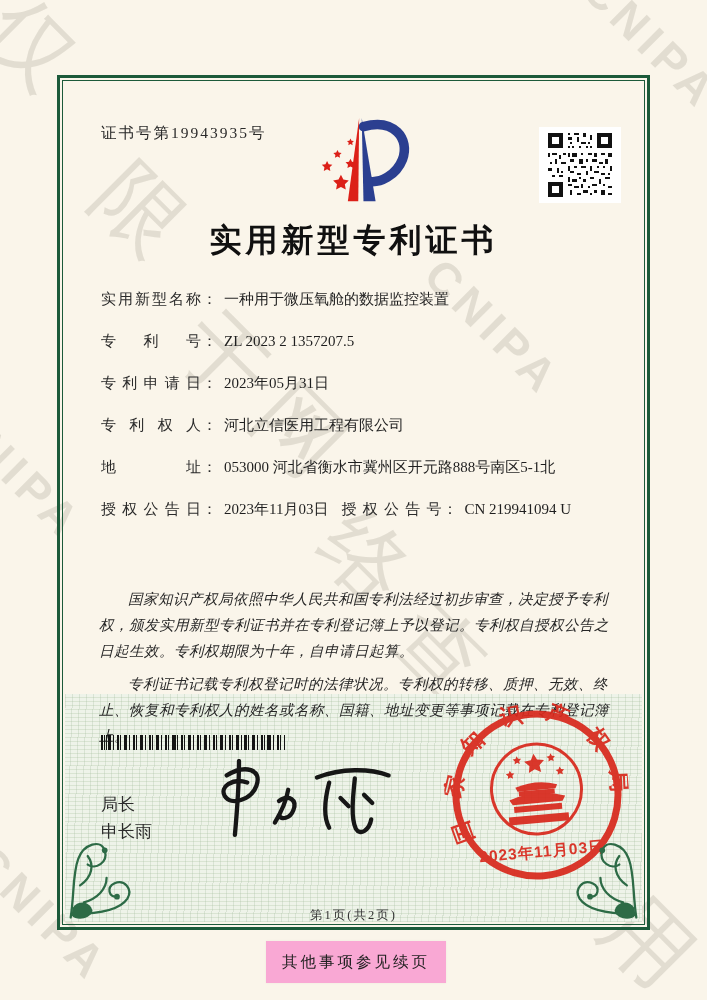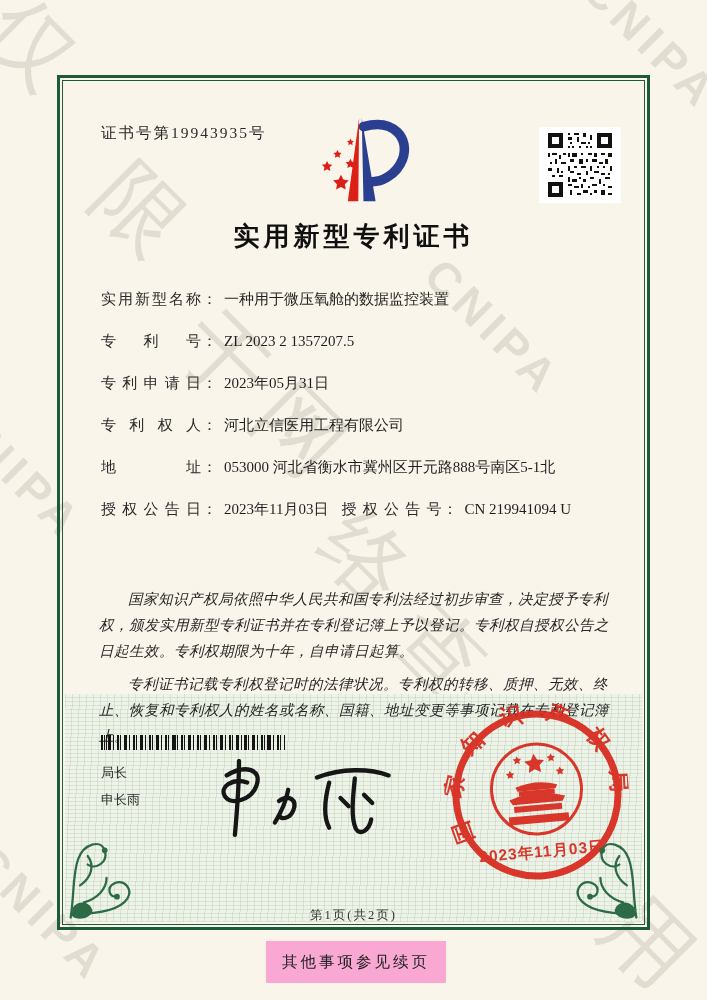--- a/index.html
+++ b/index.html
@@ -24,39 +24,39 @@
     background-image:
       repeating-linear-gradient(92deg, rgba(160,185,155,.28) 0 1px, rgba(0,0,0,0) 1px 7px),
       repeating-linear-gradient(0deg,#d9e4d2 0 1px,#eef3e9 1px 4px);}
   
   .cert-no{position:absolute;left:38px;top:42px;font-size:15.5px;letter-spacing:2px;color:#2a2a2a;}
   .logo{position:absolute;left:232px;top:32px;width:130px;height:100px;}
   .qr{position:absolute;left:476px;top:46px;width:82px;height:76px;background:#fff;
       display:flex;align-items:center;justify-content:center;}
   .qr svg{width:64px;height:64px;}
   .title{position:absolute;left:0;right:0;top:138px;text-align:center;
-    font-size:26px;font-weight:bold;letter-spacing:4px;color:#101010;}
+    font-size:32px;font-weight:bold;letter-spacing:4px;color:#101010;}
   
   .fields{position:absolute;left:38px;top:206px;width:520px;font-size:15px;}
   .frow{height:42px;line-height:24px;white-space:nowrap;}
   .flabel{display:inline-block;width:100px;text-align:justify;text-align-last:justify;color:#2a2a2a;vertical-align:top;}
   .colon{display:inline-block;margin:0 7px 0 1px;color:#2a2a2a;}
   .fvalue{color:#1f1f1f;}
   .grant-no{margin-left:13px;}
   
   .paras{position:absolute;left:36px;top:498px;width:524px;
     font-size:14.5px;line-height:1.78;font-style:italic;color:#262626;}
   .paras p{margin:8px 0 4px 0;text-indent:2em;letter-spacing:.5px;}
   
   .barcode{position:absolute;left:38px;top:654px;width:184px;height:15px;
     background-image:
       repeating-linear-gradient(90deg, rgba(0,0,0,0) 0 5px,#141414 5px 6px, rgba(0,0,0,0) 6px 23px),
       repeating-linear-gradient(90deg,#141414 0 2px, rgba(0,0,0,0) 2px 3px,#141414 3px 4px, rgba(0,0,0,0) 4px 7px,#141414 7px 10px, rgba(0,0,0,0) 10px 12px,#141414 12px 13px, rgba(0,0,0,0) 13px 16px);}
-  .director{position:absolute;left:38px;top:678px;font-family:"Liberation Sans",sans-serif;
-    font-size:13px;color:#2c2c2c;line-height:27px;}
+  .director{position:absolute;left:38px;top:710px;font-family:"Liberation Sans",sans-serif;
+    font-size:17px;color:#2c2c2c;line-height:27px;}
   .signature{position:absolute;left:130px;top:678px;width:215px;height:82px;}
   .seal{position:absolute;left:382px;top:622px;width:184px;height:184px;transform:rotate(-5deg);opacity:.93;}
   .ornament{position:absolute;width:104px;height:96px;}
   .orn-left{left:2px;bottom:2px;}
   .orn-right{right:2px;bottom:2px;transform:scaleX(-1);}
   .page-no{position:absolute;left:0;right:0;top:826px;text-align:center;font-size:12.5px;color:#333;letter-spacing:2px;}
   
   .footer-box{position:absolute;left:266px;top:941px;width:180px;height:42px;background:#f9a8d4;
     z-index:1;display:flex;align-items:center;justify-content:center;
     font-size:15.5px;letter-spacing:3px;color:#222;box-shadow:0 0 2px rgba(0,0,0,.06);}

